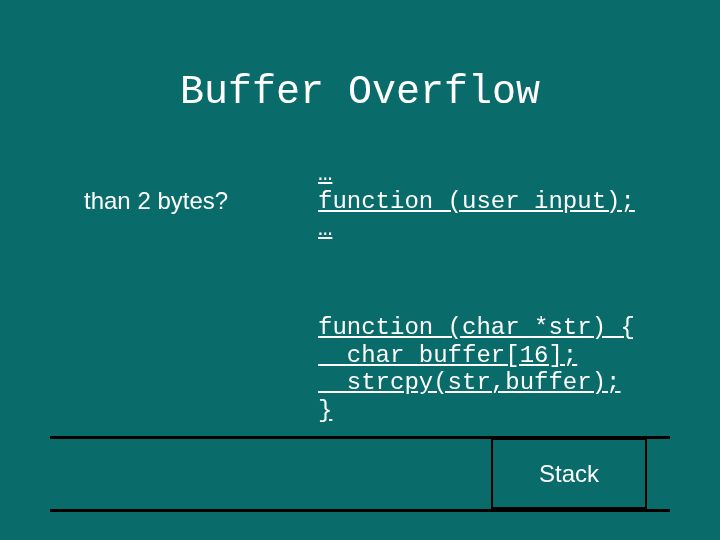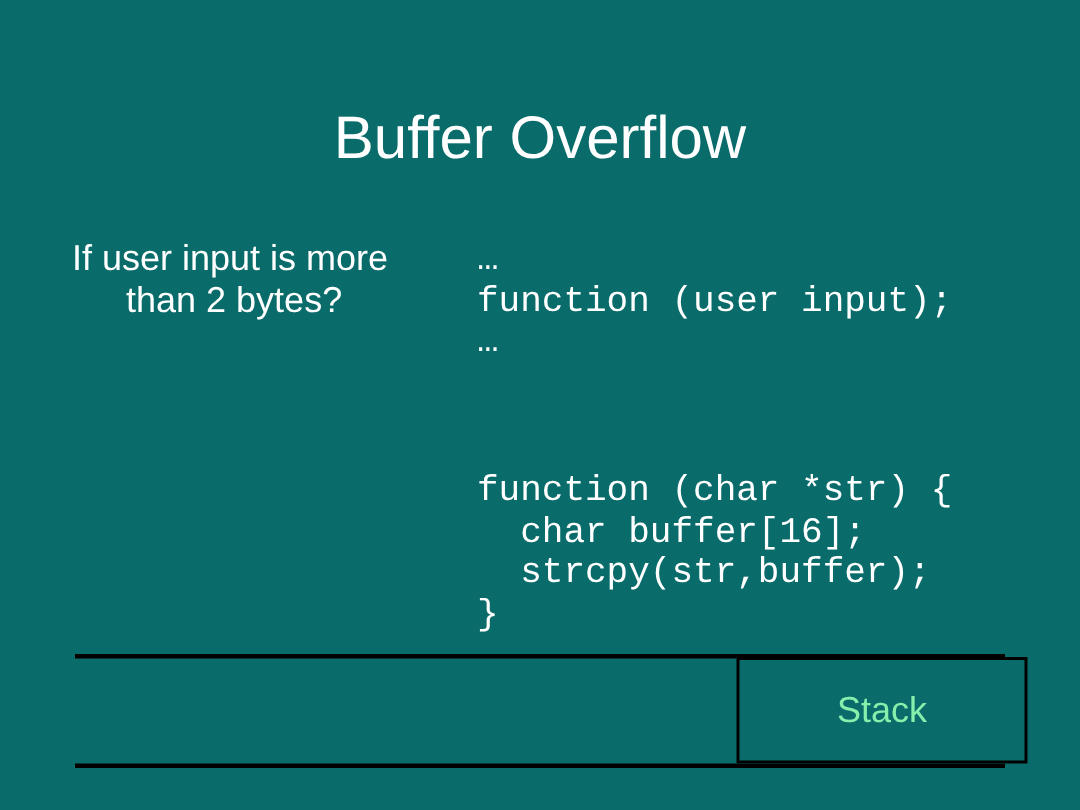--- a/index.html
+++ b/index.html
@@ -17,20 +17,21 @@
   }
   .title {
     position: absolute;
     top: 70px;
     left: 0;
     width: 100%;
     text-align: center;
     font-size: 40px;
     font-weight: 400;
     color: #ffffff;
+    font-family: Liberation Mono, monospace;
   }
   .left-text {
     position: absolute;
     top: 159px;
     left: 48px;
     font-size: 24px;
     line-height: 1.15;
     color: #ffffff;
     width: 250px;
   }
@@ -38,20 +39,21 @@
     padding-left: 36px;
     display: block;
   }
   .code-block {
     position: absolute;
     font-family: "Courier New", Courier, monospace;
     font-size: 24px;
     line-height: 1.15;
     color: #ffffff;
     white-space: pre;
+    text-decoration: underline;
   }
   .code1 {
     top: 160px;
     left: 318px;
   }
   .code2 {
     top: 314px;
     left: 318px;
   }
   .hr {
@@ -60,41 +62,41 @@
     width: 620px;
     height: 3px;
     background: #000000;
   }
   .hr1 { top: 436px; }
   .hr2 { top: 509px; }
   .stack-box {
     position: absolute;
     top: 438px;
     left: 491px;
-    width: 194px;
+    width: 156px;
     height: 71px;
     background: #0a6b6b;
     border: 2px solid #000000;
     display: flex;
     align-items: center;
     justify-content: center;
     font-size: 24px;
-    color: #86efac;
+    color: #ffffff;
     text-align: right;
   }
 </style>
 </head>
 <body>
 
 <div class="slide">
 
   <div class="title">Buffer Overflow</div>
 
   <div class="left-text">
-    <span>If user input is more</span><br>
+    <br>
     <span class="indent">than 2 bytes?</span>
   </div>
 
   <div class="code-block code1"><span>…</span>
 <span>function (user input);</span>
 <span>…</span></div>
 
   <div class="code-block code2"><span>function (char *str) {</span>
 <span>  char buffer[16];</span>
 <span>  strcpy(str,buffer);</span>

